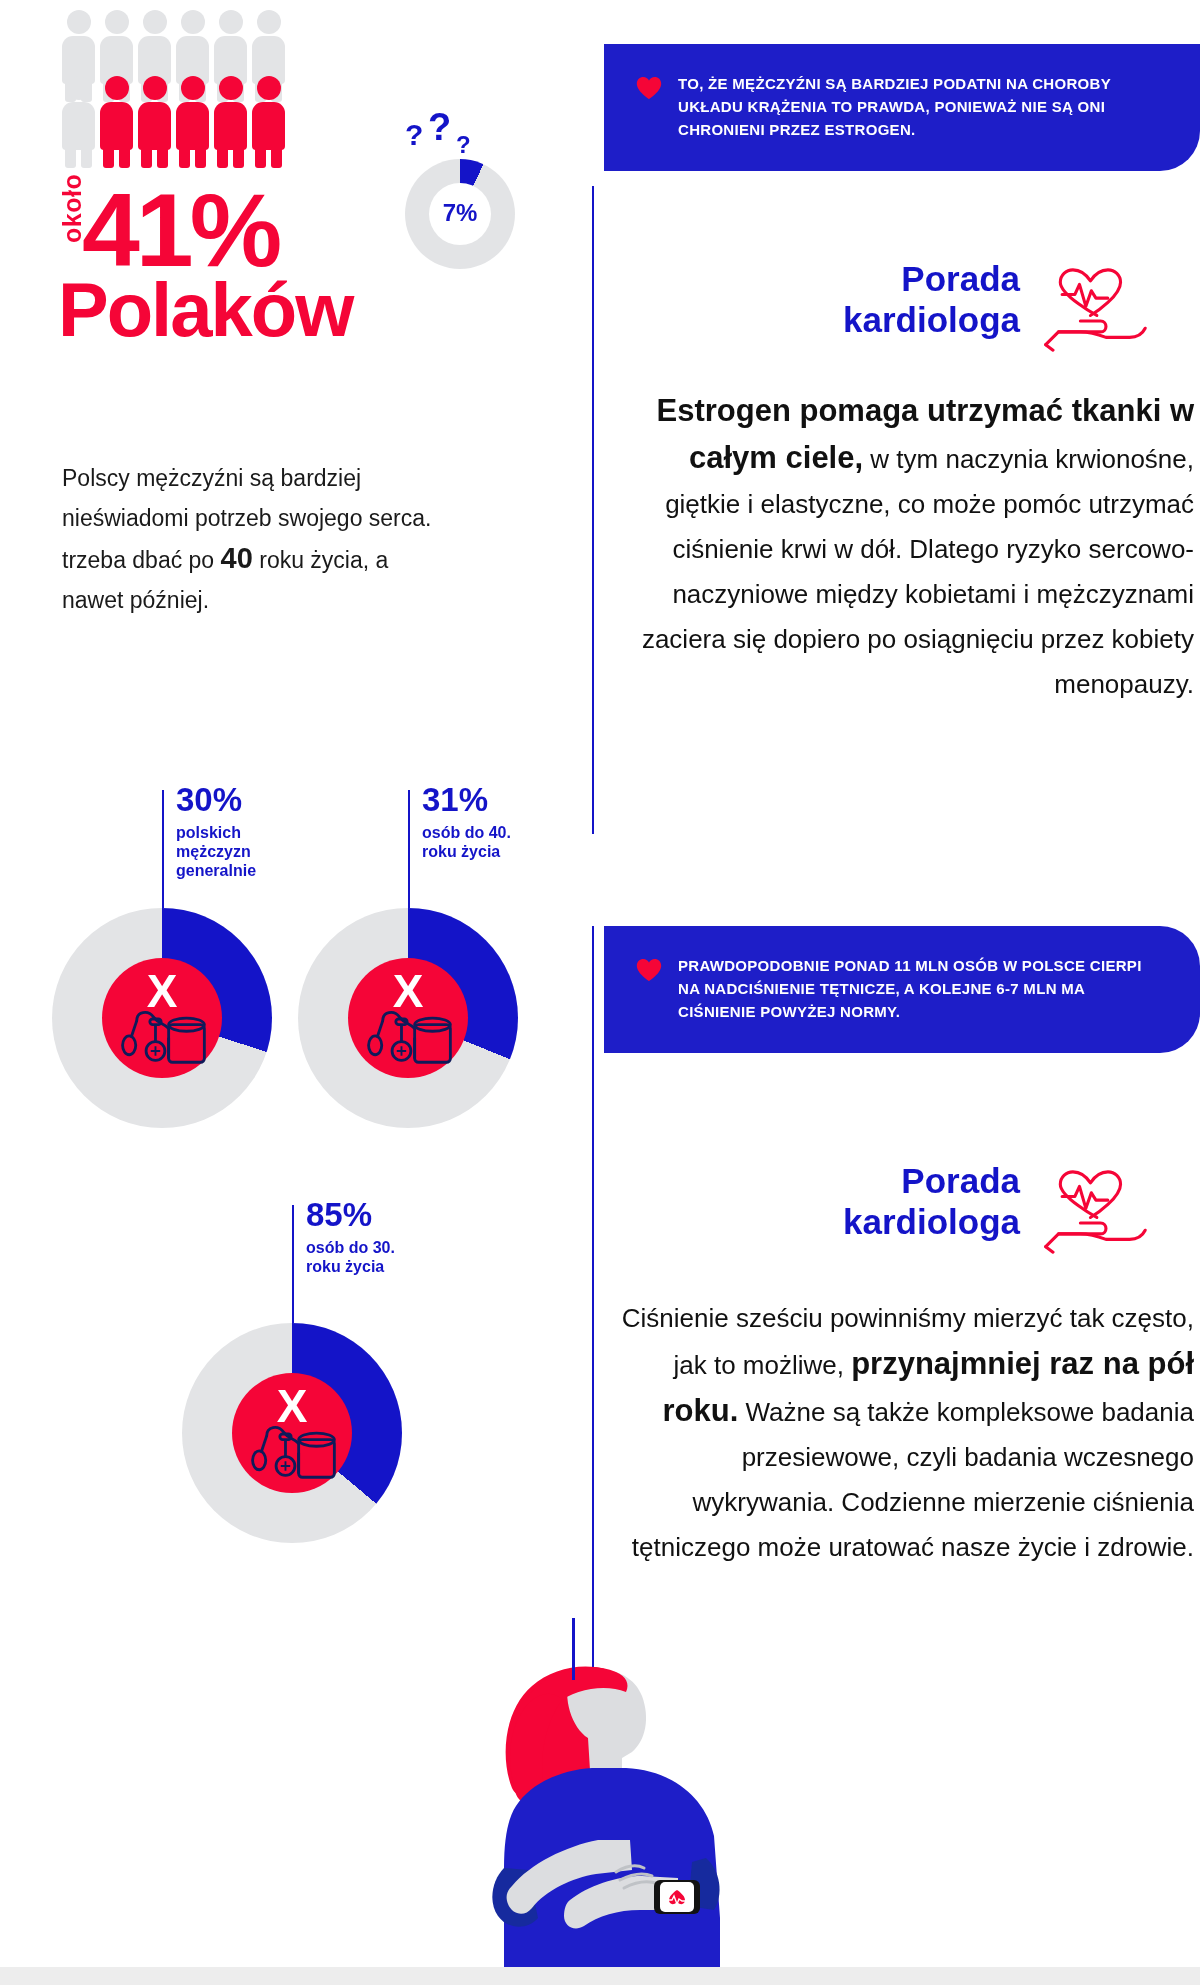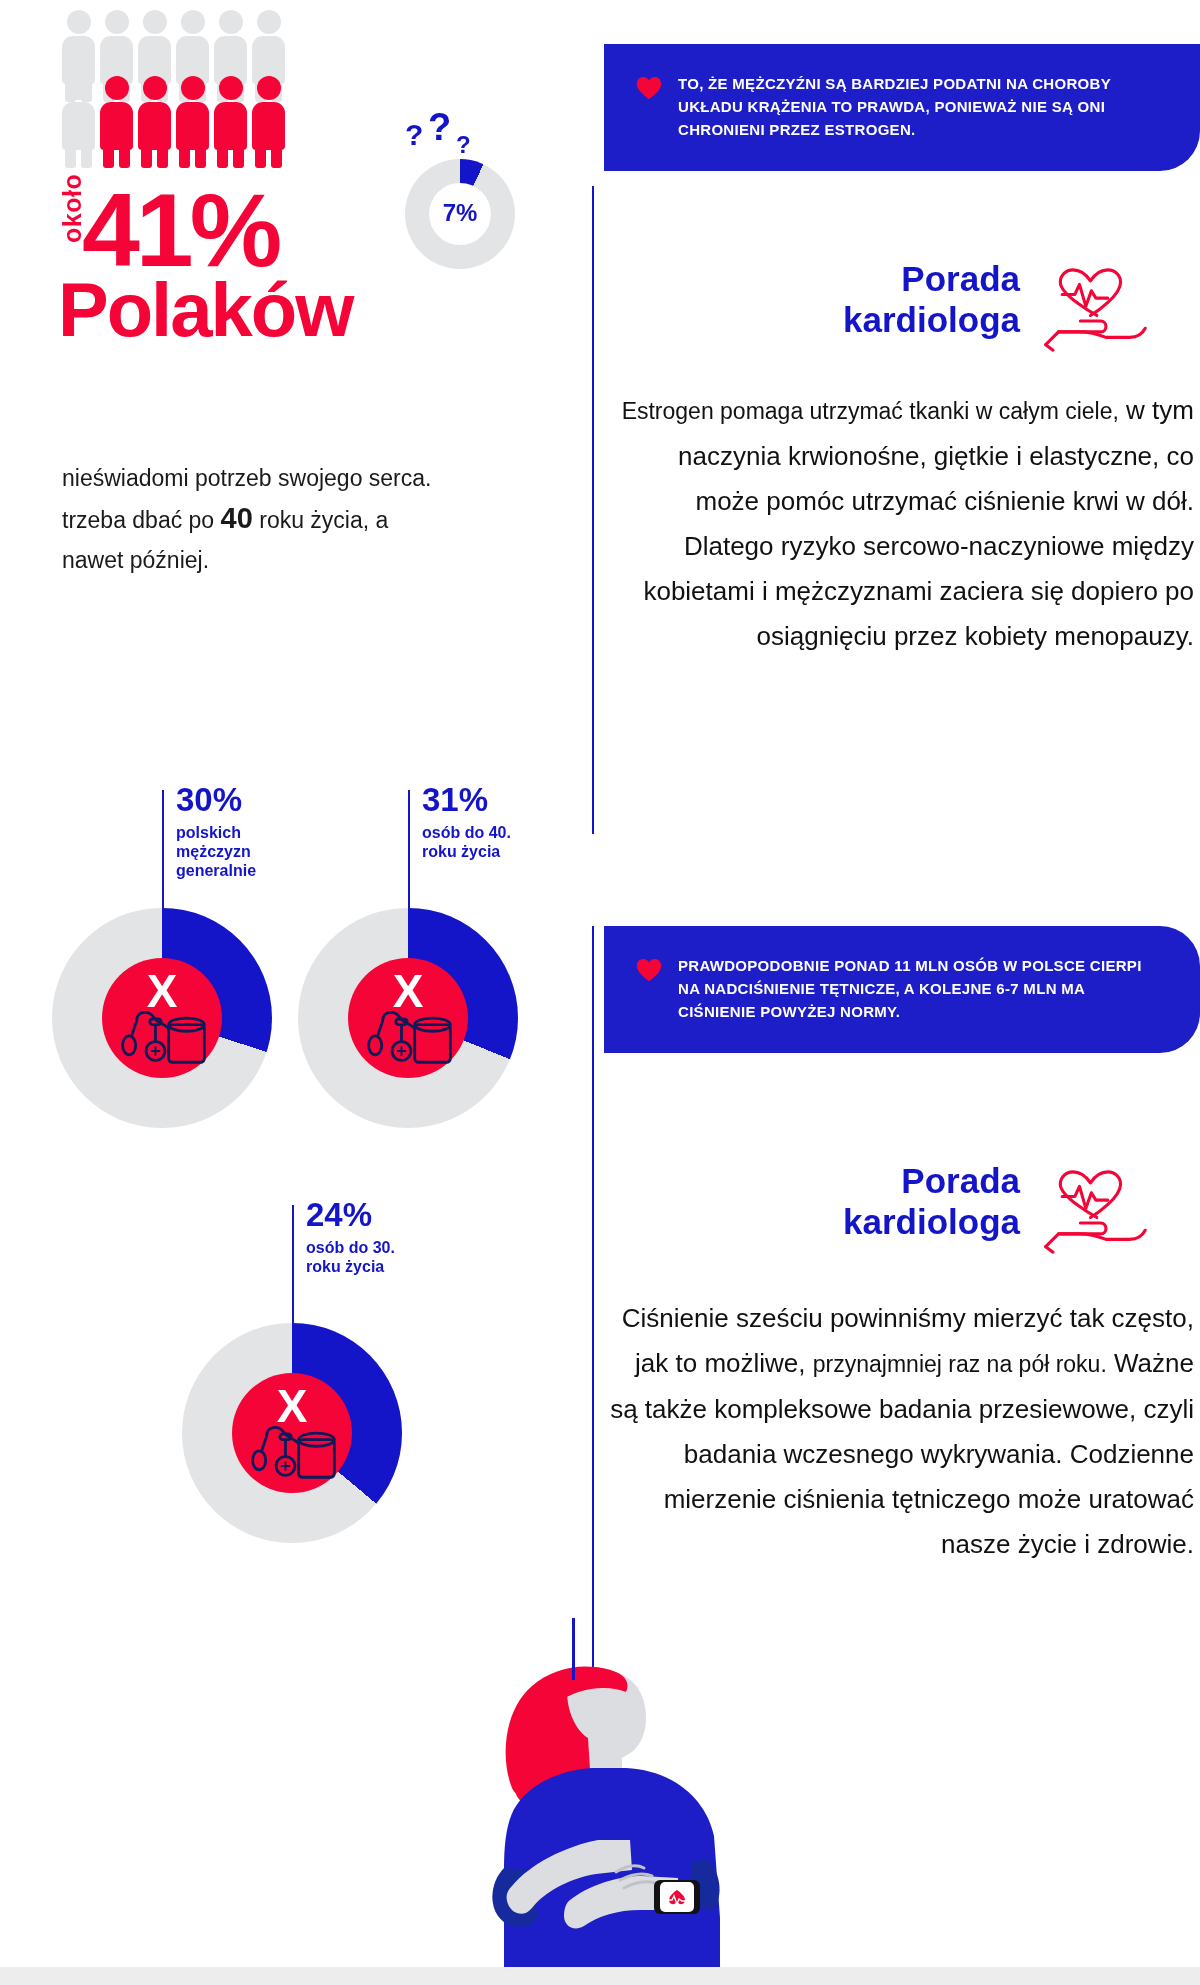--- a/index.html
+++ b/index.html
@@ -105,21 +105,21 @@
   #porada2{left:700px;top:1160px;width:320px;}
   .porada-icon{position:absolute;width:110px;height:84px;}
   #porada-icon1{left:1040px;top:268px;}
   #porada-icon2{left:1040px;top:1170px;}
 
   
   .advice{
     position:absolute;text-align:right;
     font-size:26px;line-height:45px;color:#111;
   }
-  .advice .lead{font-weight:400;font-size:23px;}
+  .advice .lead{font-weight:700;font-size:31px;}
   #advice1{left:610px;top:388px;width:584px;}
   #advice2{left:610px;top:1296px;width:584px;}
 
   
   .bp-chart{position:absolute;}
   .bp-ring{
     width:220px;height:220px;border-radius:50%;
     position:relative;background:#E3E4E6;
   }
   .bp-ring .fill{
@@ -268,20 +268,21 @@
 
   <div class="abs qmark" id="q1">?</div>
   <div class="abs qmark" id="q2">?</div>
   <div class="abs qmark" id="q3">?</div>
   <div class="abs" id="donut7-wrap">
     <div id="donut7" style="background: conic-gradient(rgb(20, 20, 200) 0deg, rgb(20, 20, 200) 25.2deg, rgb(227, 228, 230) 25.2deg, rgb(227, 228, 230) 360deg);"></div>
     <div id="donut7-label">7%</div>
   </div>
 
   <div class="abs body-text" id="left-para">
+    <span style="display: block;">Polscy mężczyźni są bardziej</span>
     <span style="display: block;">nieświadomi potrzeb swojego serca.</span>
     <span style="display: block;">trzeba dbać po <b class="num-big">40</b> roku życia, a</span>
     <span style="display: block;">nawet później.</span>
   </div>
 
   <div class="abs vline" id="vline1"></div>
   <div class="abs vline" id="vline2"></div>
 
   <div class="callout" id="callout1">
     <svg class="heart" viewBox="0 0 32 29">
@@ -361,21 +362,21 @@
           <path d="M37 54 L47 54 M42 49 L42 59" fill="none" stroke="#0F1A5A" stroke-width="2"></path>
         </svg>
         <div class="bp-x">X</div>
       </div>
     </div>
   </div>
 
   <div class="bp-chart" style="left:182px;top:1205px;">
     <div class="lead-line" style="left:110px;top:0px;height:118px;"></div>
     <div class="lead-label" style="left:124px;top:-8px;width:170px;">
-      <div class="lead-pct">24%</div>
+      <div class="lead-pct">85%</div>
       <div class="lead-sub">
         <span>osób do 30.</span><br>
         <span>roku życia</span>
       </div>
     </div>
     <div class="bp-ring" style="top:118px;">
       <div class="fill" style="background:conic-gradient(#1414C8 0deg 130deg, transparent 130deg 360deg);"></div>
       <div class="bp-inner">
         <svg class="bp-icon" viewBox="0 0 100 74">
           <rect x="56" y="26" width="38" height="40" rx="4" fill="none" stroke="#0F1A5A" stroke-width="3"></rect>

